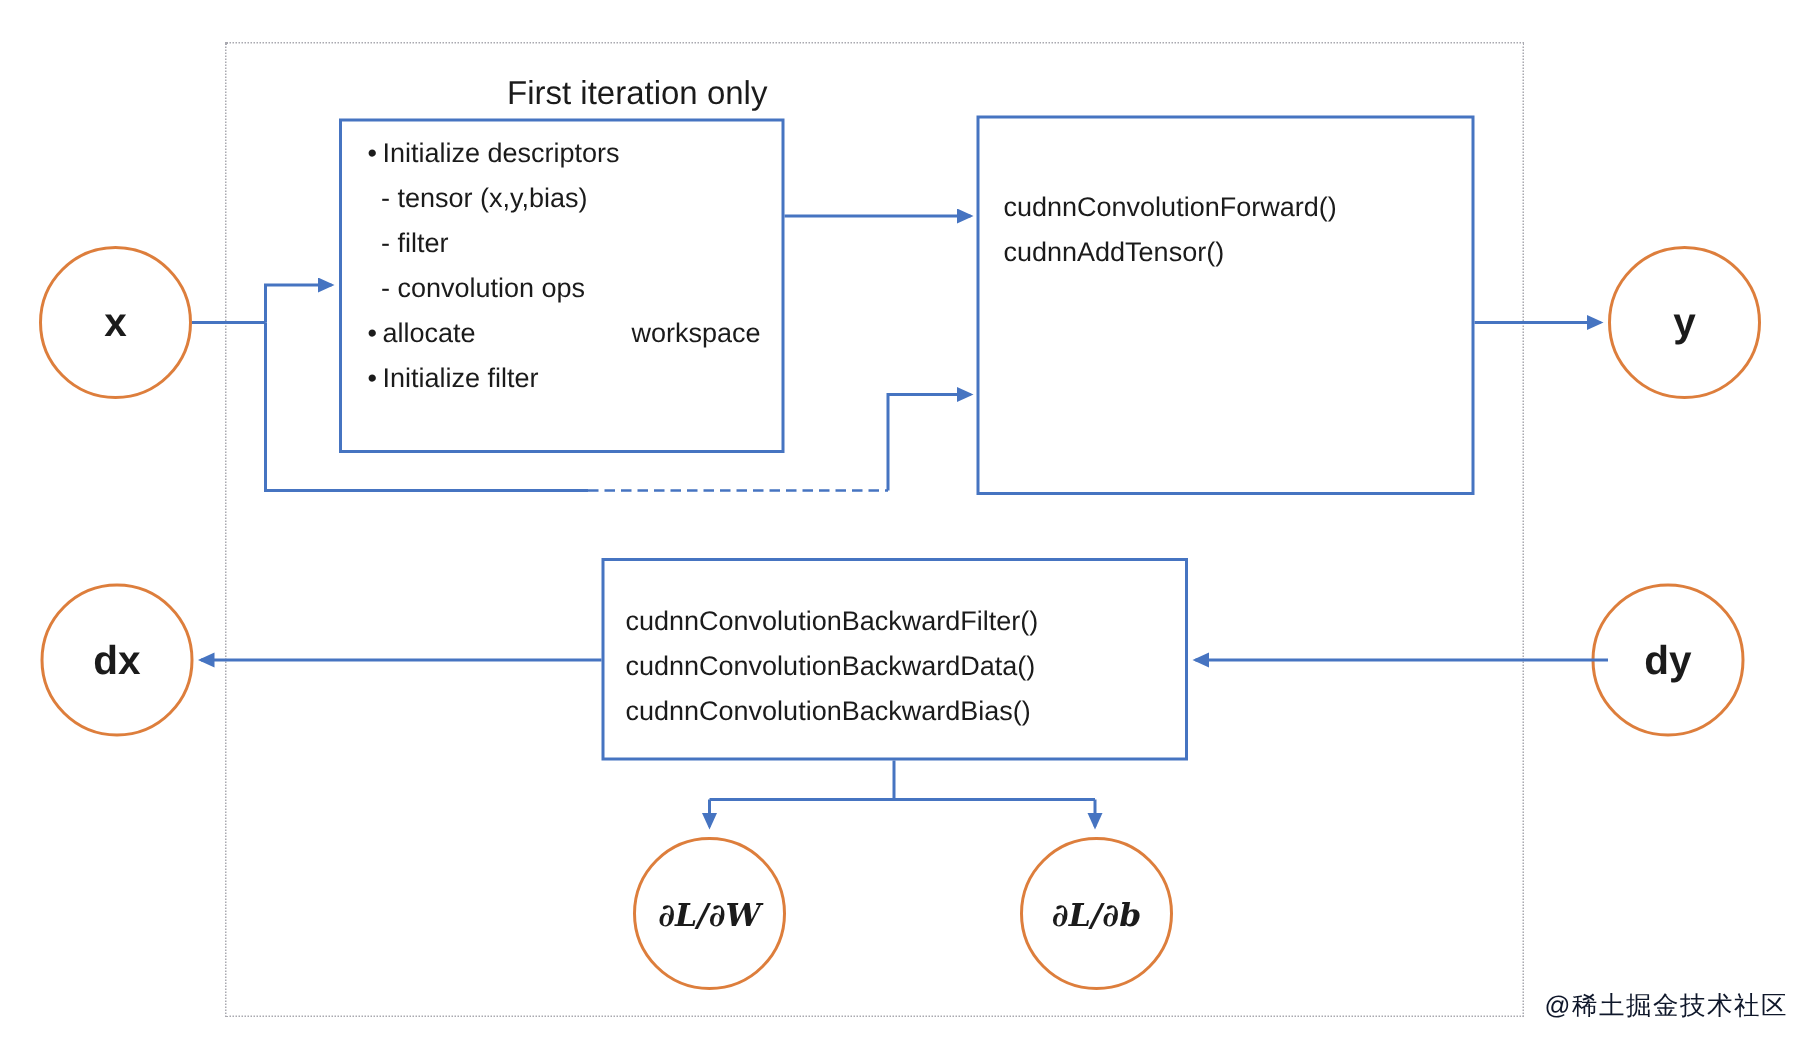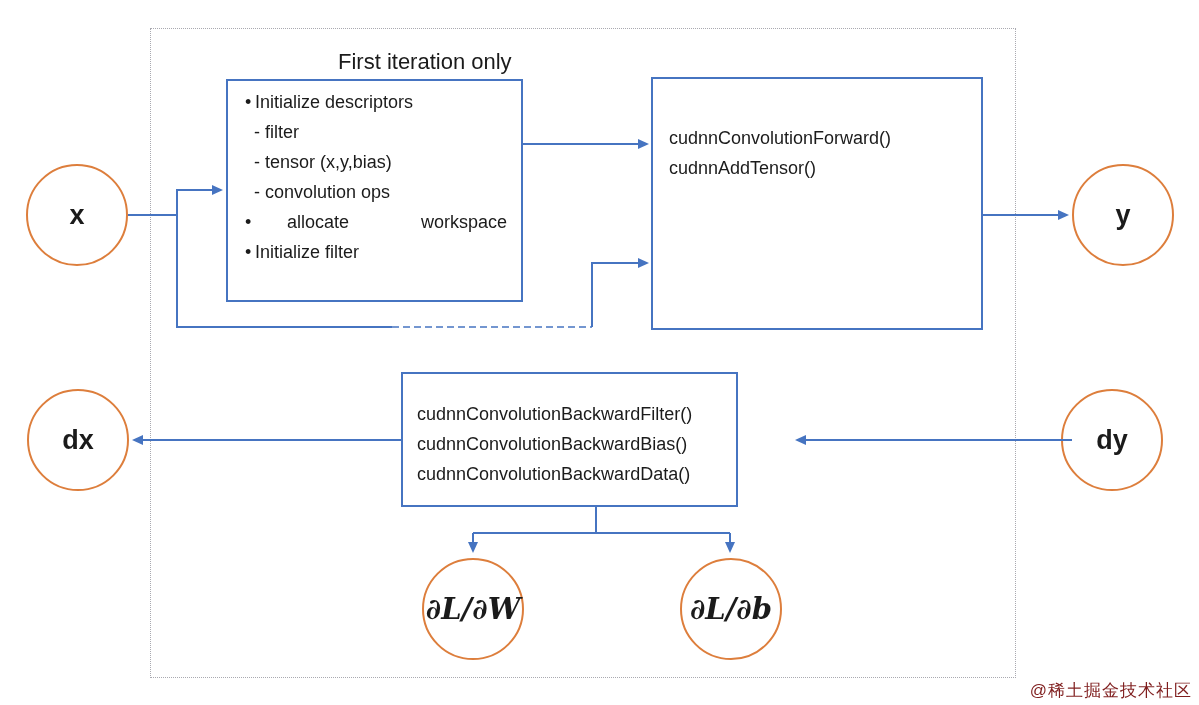--- a/index.html
+++ b/index.html
@@ -23,26 +23,26 @@
   .box {
     position: absolute;
     background: #ffffff;
     border: 2px solid #4674C1;
     box-sizing: border-box;
     font-size: 18px;
     line-height: 30px;
   }
   .box.init   { left: 226px; top: 79px;  width: 297px; height: 223px; padding-top: 6px; }
   .box.fwd    { left: 651px; top: 77px;  width: 332px; height: 253px; padding: 44px 10px 0 16px; }
-  .box.bwd    { left: 401px; top: 372px; width: 337px; height: 135px; padding: 25px 10px 0 14px; }
+  .box.bwd    { left: 401px; top: 372px; width: 391px; height: 135px; padding: 25px 10px 0 14px; }
 
   .row { display: flex; align-items: baseline; }
   .row .marker { width: 27px; padding-left: 17px; box-sizing: border-box; flex: none; }
   .row .txt { flex: 1; padding-right: 14px; }
-  .row .txt.just { text-align: justify; text-align-last: justify; margin-left: 32px; }
+  .row .txt.just { text-align: justify; text-align-last: justify; }
   .row.sub  { padding-left: 26px; }
   .row.cont { padding-left: 44px; }
 
   .label-first-iter {
     position: absolute;
     left: 338px; top: 49px;
     font-size: 22px;
     white-space: nowrap;
   }
 
@@ -61,75 +61,75 @@
   .circle.x   { left: 26px;   top: 164px; }
   .circle.y   { left: 1072px; top: 164px; }
   .circle.dx  { left: 27px;   top: 389px; text-align: right; }
   .circle.dy  { left: 1061px; top: 389px; }
   .circle.gw  { left: 422px;  top: 558px; }
   .circle.gb  { left: 680px;  top: 558px; align-items: center; }
   .circle .grad-label {
     font-family: "DejaVu Serif", serif;
     font-style: italic;
     font-weight: 600;
-    font-size: 29px;
+    font-size: 21px;
   }
 
   svg.connectors {
     position: absolute;
     left: 0; top: 0;
     width: 1199px; height: 705px;
     pointer-events: none;
     z-index: 5;
   }
 
   .watermark {
     position: absolute;
-    right: 7px; top: 679px;
+    right: 7px; top: 659px;
     font-size: 17px;
-    color: #7f1d1d;
+    color: #0f172a;
     letter-spacing: 1px;
   }
 </style>
 </head>
 <body>
 
 <div class="stage">
 
   <div class="outer"></div>
 
   <div class="label-first-iter">First iteration only</div>
 
   <div class="box init">
     <div class="row">
       <span class="marker">•</span>
       <span class="txt">Initialize descriptors</span>
     </div>
+    <div class="row sub">- tensor (x,y,bias)</div>
     <div class="row sub">- filter</div>
-    <div class="row sub">- tensor (x,y,bias)</div>
     <div class="row sub">- convolution ops</div>
     <div class="row">
       <span class="marker">•</span>
       <span class="txt just">allocate workspace</span>
     </div>
     <div class="row">
       <span class="marker">•</span>
       <span class="txt">Initialize filter</span>
     </div>
   </div>
 
   <div class="box fwd">
     <div>cudnnConvolutionForward()</div>
     <div>cudnnAddTensor()</div>
   </div>
 
   <div class="box bwd">
     <div>cudnnConvolutionBackwardFilter()</div>
+    <div>cudnnConvolutionBackwardData()</div>
     <div>cudnnConvolutionBackwardBias()</div>
-    <div>cudnnConvolutionBackwardData()</div>
   </div>
 
   <div class="circle x">
     <span class="node-label">x</span>
   </div>
   <div class="circle y">
     <span class="node-label">y</span>
   </div>
   <div class="circle dx">
     <span class="node-label">dx</span>

